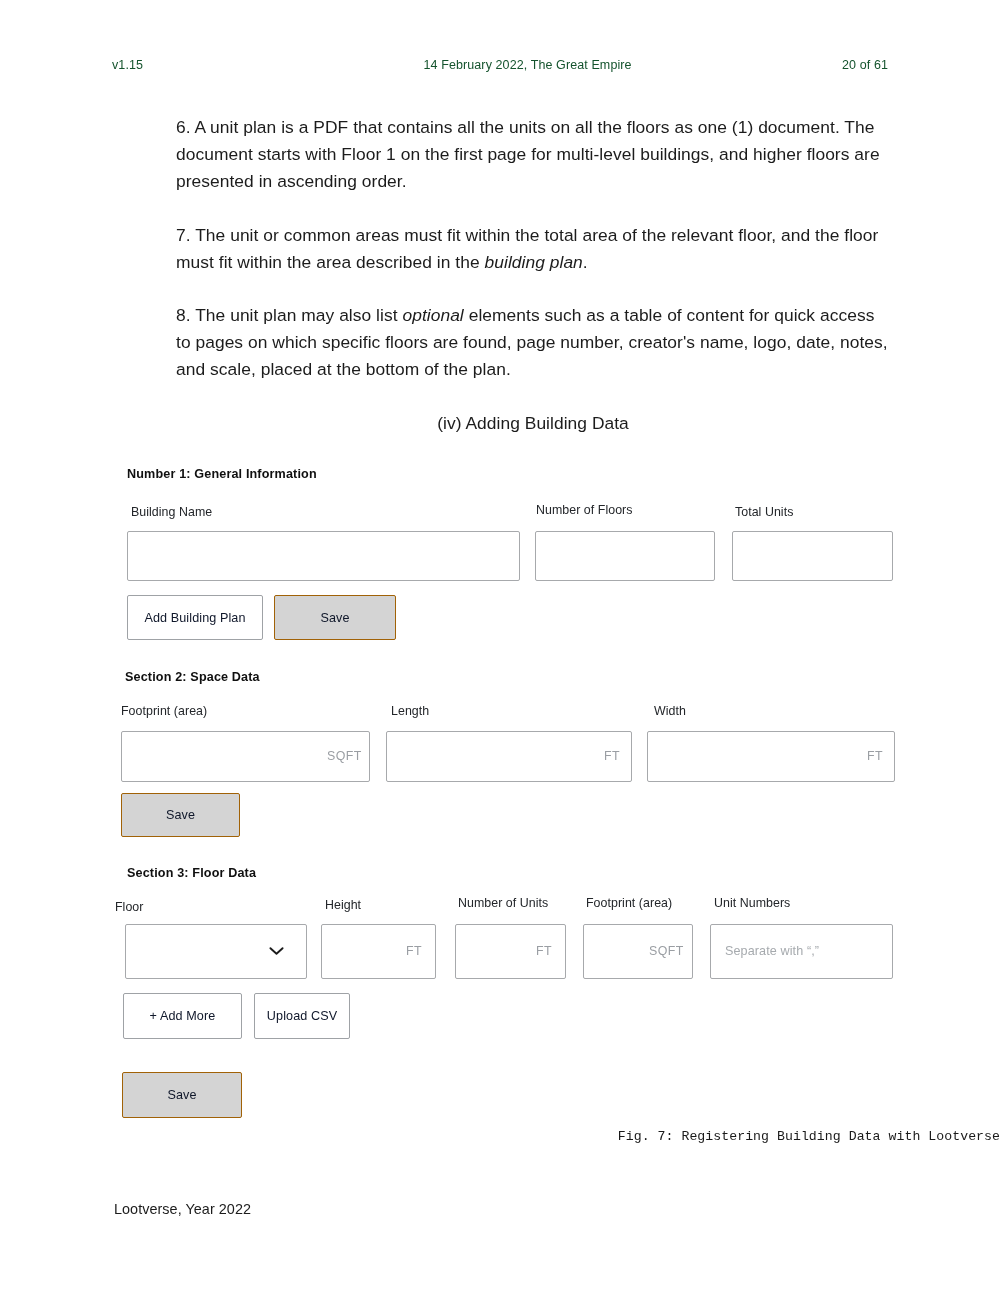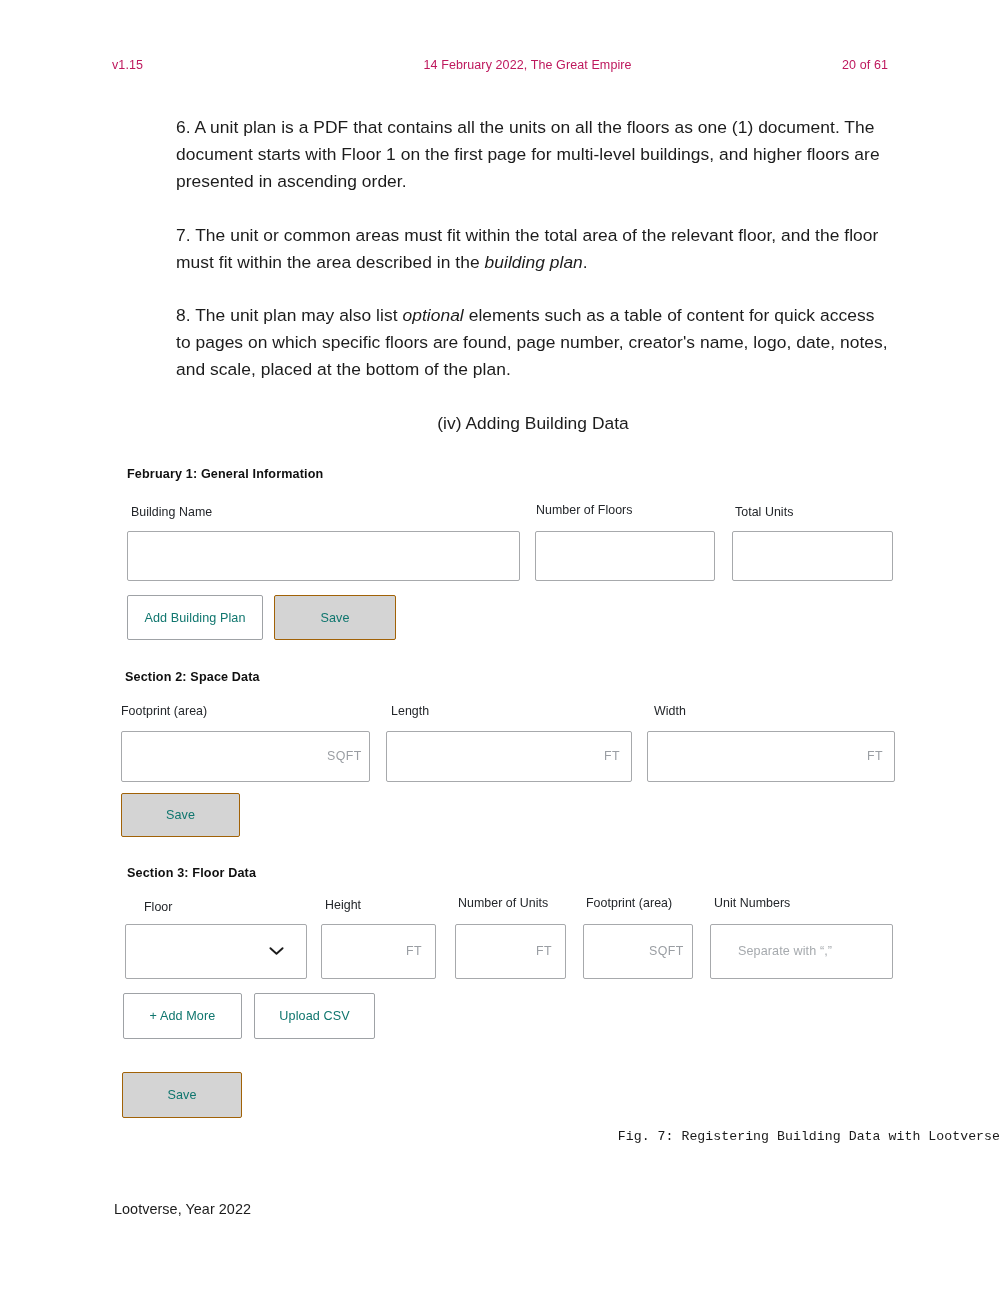--- a/index.html
+++ b/index.html
@@ -19,21 +19,21 @@
   
   .page-header {
     position: absolute;
     left: 112px;
     top: 58px;
     width: 776px;
     display: flex;
     justify-content: space-between;
     align-items: baseline;
     font-size: 12.5px;
-    color: #be185d;
+    color: #14532d;
     letter-spacing: 0.1px;
   }
   .page-header .center { flex: 0 0 auto; margin-left: 70px; }
 
   
   .body-copy {
     position: absolute;
     left: 176px;
     top: 114px;
     width: 714px;
@@ -91,35 +91,34 @@
     font-size: 12.4px;
     color: #9a9ea3;
     letter-spacing: 0.4px;
   }
   .fld-placeholder {
     position: absolute;
     font-size: 12.6px;
     color: #a6aaae;
     letter-spacing: 0.1px;
     white-space: nowrap;
-    margin-left: 13px;
   }
   .chevron {
     position: absolute;
     width: 15px;
     height: 10px;
   }
   .btn {
     position: absolute;
     box-sizing: border-box;
     display: flex;
     align-items: center;
     justify-content: center;
     font-size: 12.6px;
-    color: #0f766e;
+    color: #0f172a;
     letter-spacing: 0.1px;
     border-radius: 2px;
   }
   .btn.outline {
     background: #ffffff;
     border: 1px solid #9fa2a6;
   }
   .btn.filled {
     background: #d4d4d4;
     border: 1px solid #a16207;
@@ -161,21 +160,21 @@
 
   <p class="para italicized"><span>7. The unit or common areas must fit within the total area of the relevant floor, and the floor must fit within the area described in the </span><em>building plan</em><span>.</span></p>
 
   <p class="para italicized"><span>8. The unit plan may also list </span><em>optional</em><span> elements such as a table of content for quick access to pages on which specific floors are found, page number, creator's name, logo, date, notes, and scale, placed at the bottom of the plan.</span></p>
 
   <p class="sub-heading">(iv) Adding Building Data</p>
 </div>
 
 <div class="figure">
 
-  <div class="section-title" style="left:127px; top:12px;">February 1: General Information</div>
+  <div class="section-title" style="left:127px; top:12px;">Number 1: General Information</div>
 
   <div class="fld-label" style="left:131px; top:50px;">Building Name</div>
   <div class="fld-box" style="left:127px; top:76px; width:393px; height:50px;"></div>
 
   <div class="fld-label" style="left:536px; top:48px;">Number of Floors</div>
   <div class="fld-box" style="left:535px; top:76px; width:180px; height:50px;"></div>
 
   <div class="fld-label" style="left:735px; top:50px;">Total Units</div>
   <div class="fld-box" style="left:732px; top:76px; width:161px; height:50px;"></div>
 
@@ -193,21 +192,21 @@
   <div class="fld-suffix" style="left:604px; top:294px;">FT</div>
 
   <div class="fld-label" style="left:654px; top:249px;">Width</div>
   <div class="fld-box" style="left:647px; top:276px; width:248px; height:51px;"></div>
   <div class="fld-suffix" style="left:867px; top:294px;">FT</div>
 
   <div class="btn filled" style="left:121px; top:338px; width:119px; height:44px;">Save</div>
 
   <div class="section-title" style="left:127px; top:411px;">Section 3: Floor Data</div>
 
-  <div class="fld-label" style="left:144px; top:445px;">Floor</div>
+  <div class="fld-label" style="left:115px; top:445px;">Floor</div>
   <div class="fld-box" style="left:125px; top:469px; width:182px; height:55px;"></div>
   <svg class="chevron" style="left:269px; top:491px;" viewBox="0 0 16 10">
     <path d="M1.5 2 L8 8 L14.5 2" fill="none" stroke="#1b1b1b" stroke-width="2" stroke-linecap="round" stroke-linejoin="round"></path>
   </svg>
 
   <div class="fld-label" style="left:325px; top:443px;">Height</div>
   <div class="fld-box" style="left:321px; top:469px; width:115px; height:55px;"></div>
   <div class="fld-suffix" style="left:406px; top:489px;">FT</div>
 
   <div class="fld-label" style="left:458px; top:441px;">Number of Units</div>
@@ -216,20 +215,20 @@
 
   <div class="fld-label" style="left:586px; top:441px;">Footprint (area)</div>
   <div class="fld-box" style="left:583px; top:469px; width:110px; height:55px;"></div>
   <div class="fld-suffix" style="left:649px; top:489px;">SQFT</div>
 
   <div class="fld-label" style="left:714px; top:441px;">Unit Numbers</div>
   <div class="fld-box" style="left:710px; top:469px; width:183px; height:55px;"></div>
   <div class="fld-placeholder" style="left:725px; top:489px;">Separate with “,”</div>
 
   <div class="btn outline" style="left:123px; top:538px; width:119px; height:46px;">+ Add More</div>
-  <div class="btn outline" style="left:254px; top:538px; width:121px; height:46px;">Upload CSV</div>
+  <div class="btn outline" style="left:254px; top:538px; width:96px; height:46px;">Upload CSV</div>
 
   <div class="btn filled" style="left:122px; top:617px; width:120px; height:46px;">Save</div>
 </div>
 
 <div class="fig-caption">Fig. 7: Registering Building Data with Lootverse</div>
 
 <div class="page-footer">Lootverse, Year 2022</div>
 
 </body></html>

